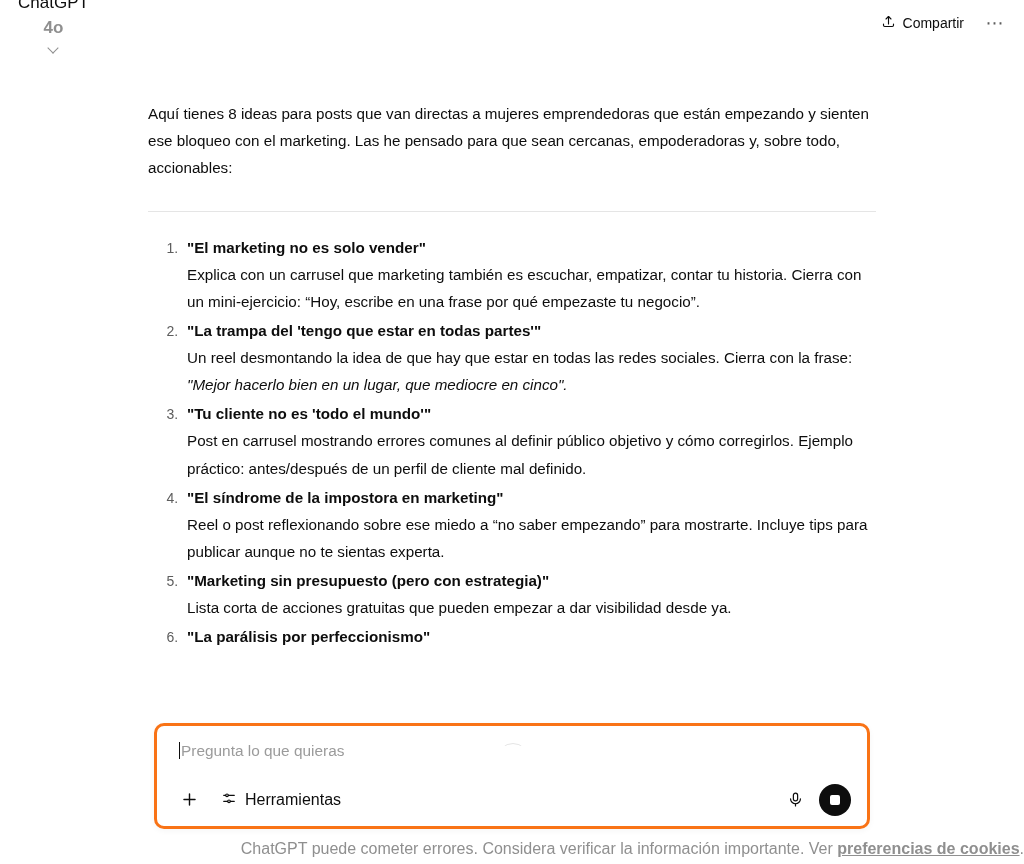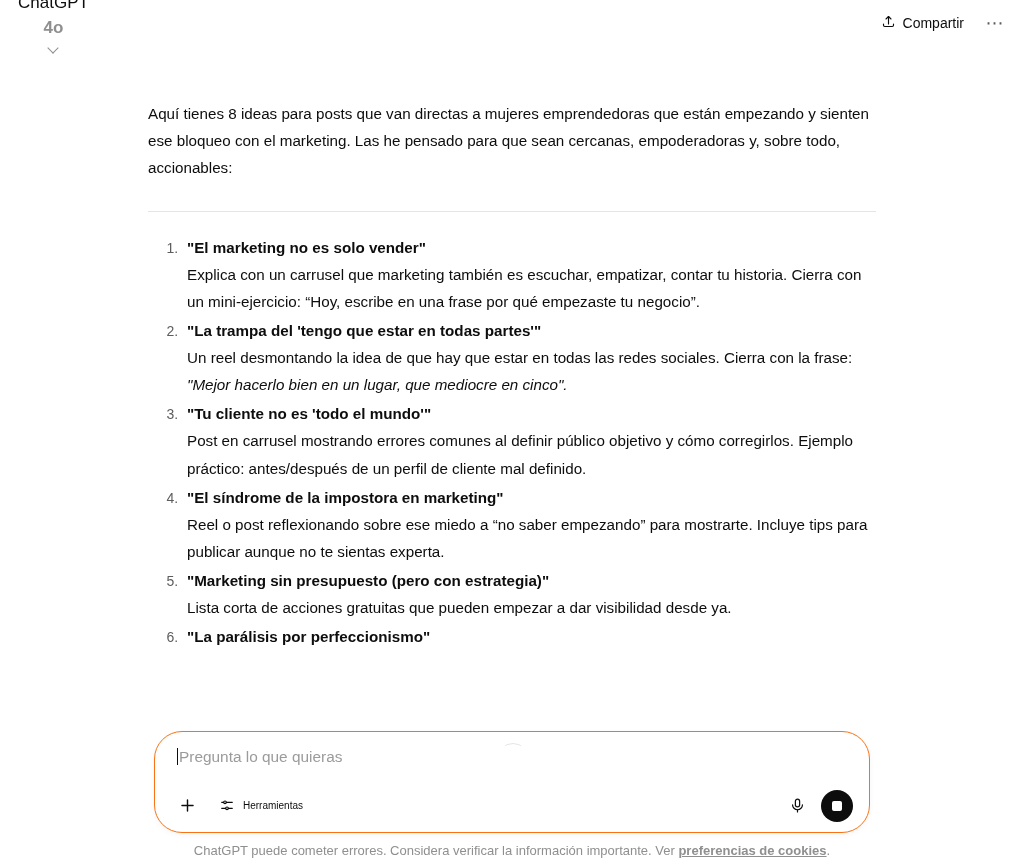--- a/index.html
+++ b/index.html
@@ -167,22 +167,22 @@
     position: absolute;
     left: 0;
     right: 0;
     bottom: 0;
     background: #ffffff;
     padding-bottom: 4px;
   }
   .composer {
     width: 716px;
     margin: 0 auto;
-    border: 1px solid #f97316;
-    border-radius: 28px;
+    border: 3px solid #f97316;
+    border-radius: 10px;
     background: #ffffff;
     box-shadow: 0 2px 6px rgba(0,0,0,0.04);
     padding: 14px 16px 10px 16px;
   }
   .composer-input {
     font-size: 15.4px;
     color: #9b9b9b;
     padding: 2px 2px 0 6px;
     min-height: 26px;
     outline: none;
@@ -211,21 +211,21 @@
     width: 32px; height: 32px;
     border-radius: 50%;
     display: flex; align-items: center; justify-content: center;
     color: #0d0d0d;
     cursor: pointer;
   }
   .tools-btn {
     display: flex;
     align-items: center;
     gap: 8px;
-    font-size: 10px;
+    font-size: 16px;
     color: #0d0d0d;
     padding: 6px 10px;
     border-radius: 16px;
     cursor: pointer;
   }
   .composer-right {
     display: flex;
     align-items: center;
     gap: 8px;
   }
@@ -242,22 +242,22 @@
     background: #0d0d0d;
     display: flex; align-items: center; justify-content: center;
     cursor: pointer;
   }
   .stop-square {
     width: 10px; height: 10px;
     background: #ffffff;
     border-radius: 2px;
   }
   .footer-note {
-    text-align: center;
-    font-size: 13px;
+    text-align: right;
+    font-size: 16px;
     color: #8f8f8f;
     margin-top: 9px;
     line-height: 1.4;
   }
   .footer-link {
     text-decoration: underline;
     cursor: pointer;
     font-weight: 700;
   }
 </style>

